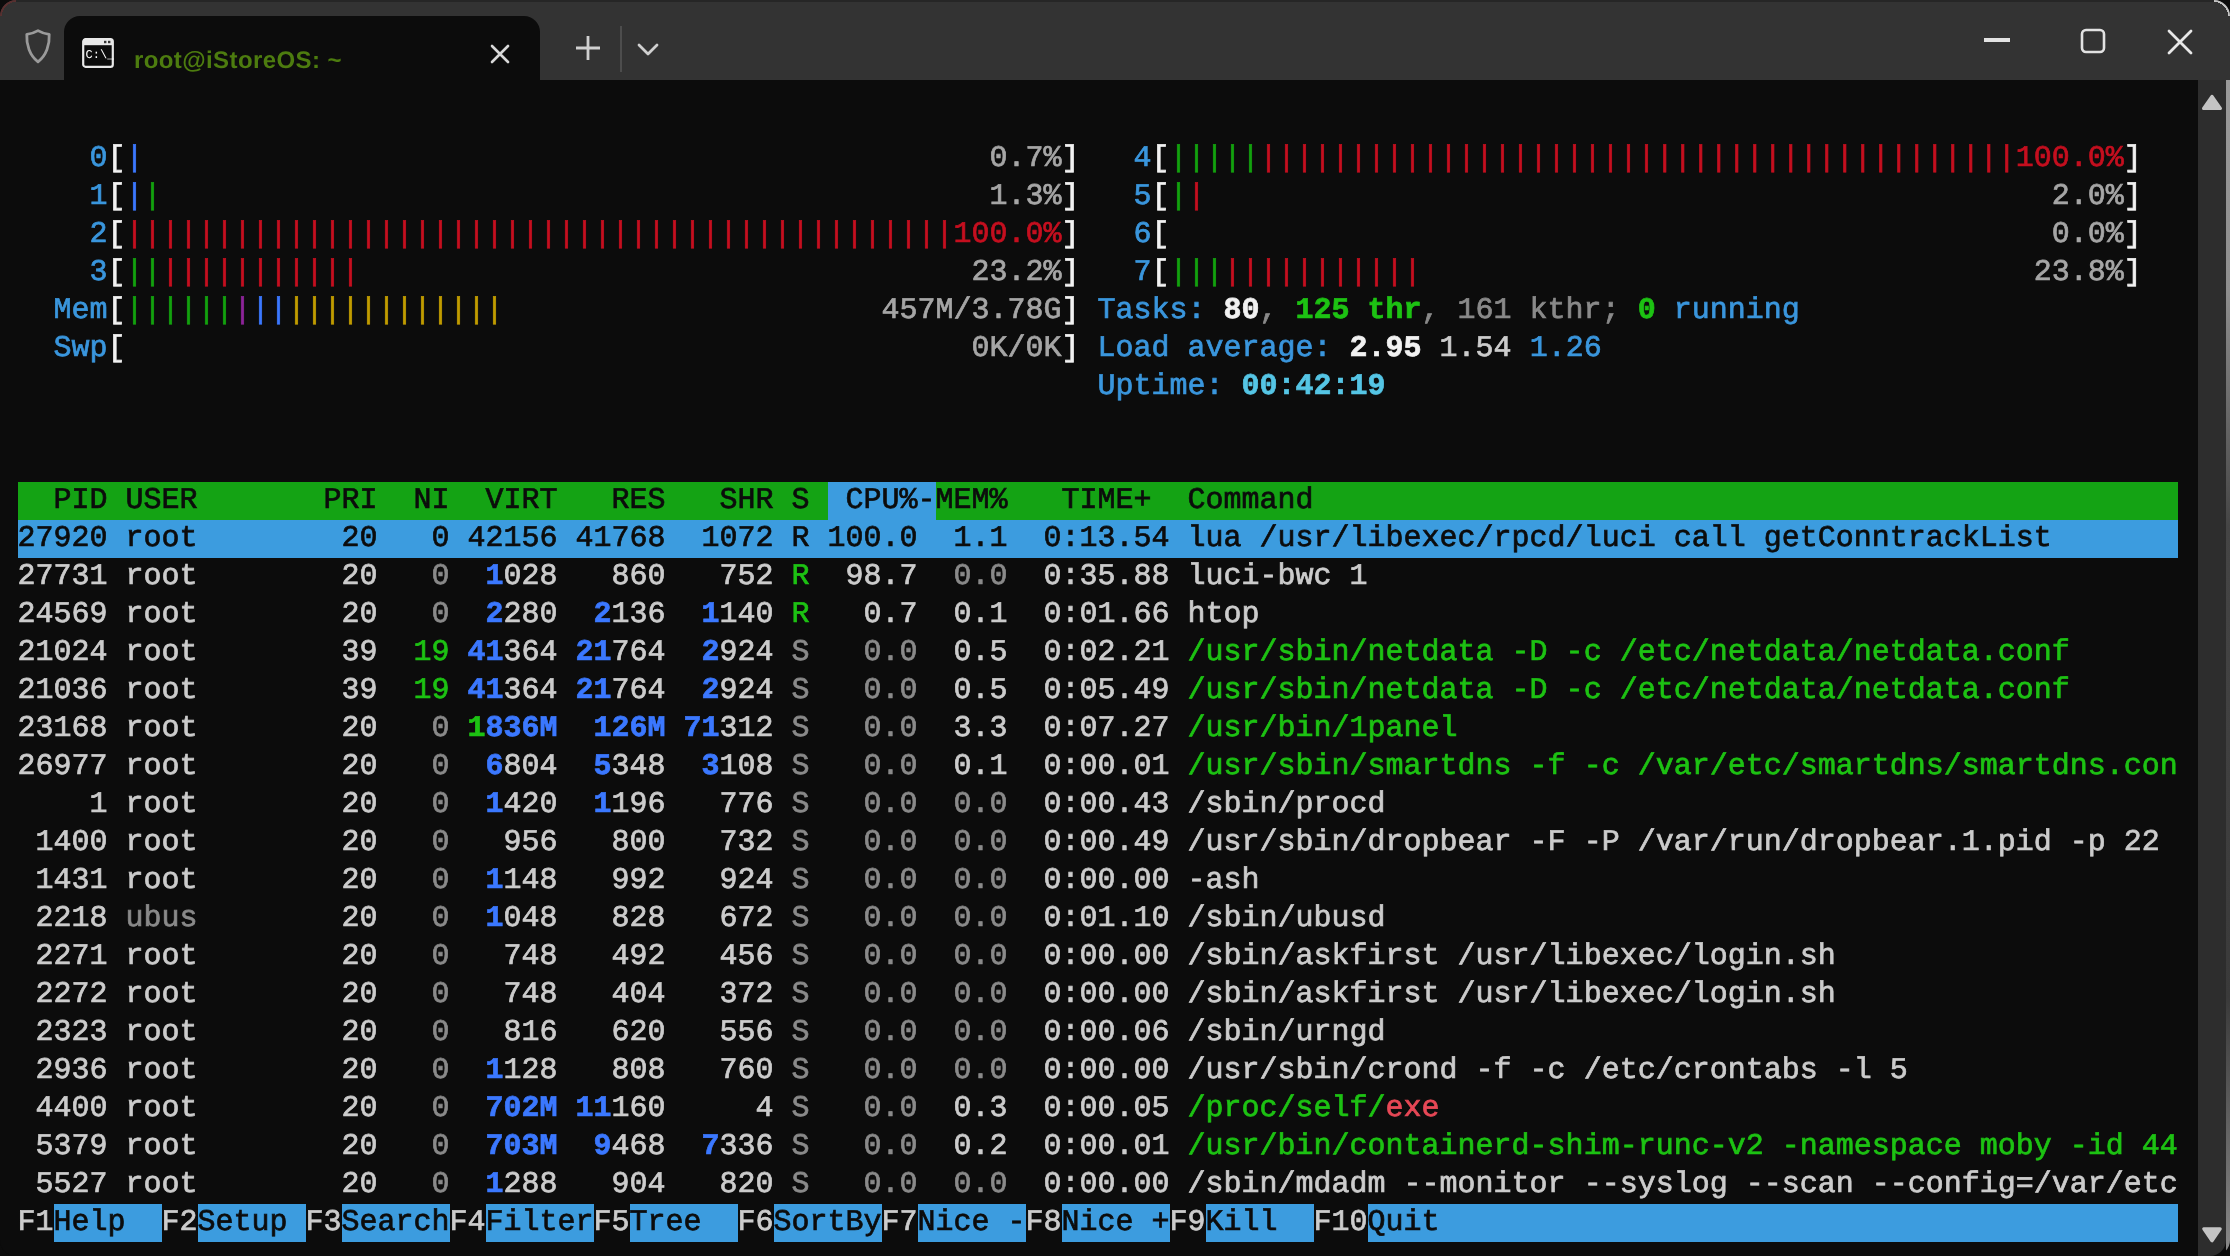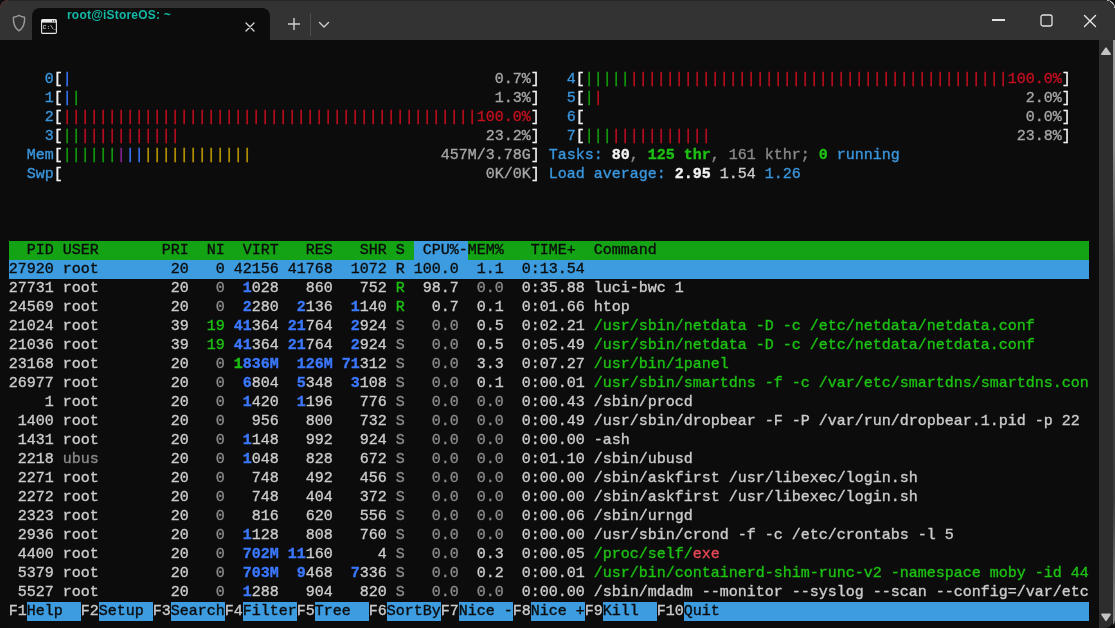--- a/index.html
+++ b/index.html
@@ -5,21 +5,21 @@
 #win{position:absolute;inset:0;background:#0c0c0c;border-radius:8px 8px 8px 8px;overflow:hidden}
 #tbar{position:absolute;left:0;top:0;width:1115px;height:40px;background:#333333;border-radius:8px 8px 0 0}
 #tab{position:absolute;left:32px;top:8px;width:238px;height:32px;background:#0c0c0c;border-radius:8px 8px 0 0}
 .term{position:absolute;left:0;top:40px;width:1099px;height:588px;background:#0c0c0c}
 .r{position:absolute;left:8.7px;width:1081px;height:19px;font:15px/19px "Liberation Mono",monospace;white-space:pre;-webkit-text-stroke:0.35px}
 .r i{font-style:normal;position:absolute;top:0}
 .b{position:absolute;top:0;height:19px}
 #sb{position:absolute;left:1099px;top:40px;width:14px;height:588px;background:#2d2d2d;border-bottom-right-radius:8px}
 #redge{position:absolute;left:1113px;top:40px;width:2px;height:588px;background:linear-gradient(180deg,#9a9a9a 0%,#8e8e8e 18%,#454545 38%,#3a3a3a 78%,#8a8a8a 100%)}
 svg{position:absolute}
-.ttl{position:absolute;left:67px;top:8px;font:600 12px/14px "Liberation Sans",sans-serif;color:#14b8a6;letter-spacing:.2px}
+.ttl{position:absolute;left:67px;top:23px;font:600 12px/14px "Liberation Sans",sans-serif;color:#4d7c0f;letter-spacing:.2px}
 </style></head><body>
 <div id="win">
     <div id="tbar"></div>
     <div style="position:absolute;left:8px;top:0;width:1099px;height:1px;background:#262626"></div>
     <div style="position:absolute;left:0;top:0;width:8px;height:8px;background:radial-gradient(circle at 100% 100%,transparent 7px,#583030 7px)"></div>
     <div style="position:absolute;right:0;top:0;width:8px;height:8px;background:radial-gradient(circle at 0 100%,transparent 7px,#c2c2c2 7px)"></div>
     <svg width="20" height="22" style="left:9px;top:13px" viewBox="0 0 20 22">
 <path d="M10 2.3 C11.9 3.4 13.9 4 15.6 4.2 C15.9 9.2 14.2 14.9 10 17.9 C5.8 14.9 4.1 9.2 4.4 4.2 C6.1 4 8.1 3.4 10 2.3 Z" fill="none" stroke="#9a9a9a" stroke-width="1.4" stroke-linejoin="round"></path>
     </svg>
     <div id="tab"></div>
@@ -48,22 +48,23 @@
     <svg width="14" height="14" style="left:1083px;top:14px" viewBox="0 0 14 14">
 <path d="M1.5 1.5 L12.5 12.5 M12.5 1.5 L1.5 12.5" stroke="#e8e8e8" stroke-width="1.4" stroke-linecap="round"></path>
     </svg>
     <div class="term">
       <div class="r" style="top:30px"><i style="left:18.0px;color:#3a96dd">  0</i><i style="left:45.01px;color:#f2f2f2">[</i><i style="left:54.01px;color:#3b78ff">|</i><i style="left:486.08px;color:#a6a6a6">0.7%</i><i style="left:522.09px;color:#f2f2f2">]</i><i style="left:540.09px;color:#3a96dd">  4</i><i style="left:567.09px;color:#f2f2f2">[</i><i style="left:576.1px;color:#13a10e">|||||</i><i style="left:621.1px;color:#c50f1f">||||||||||||||||||||||||||||||||||||||||||</i><i style="left:999.17px;color:#c50f1f">100.0%</i><i style="left:1053.18px;color:#f2f2f2">]</i></div>
       <div class="r" style="top:49px"><i style="left:18.0px;color:#3a96dd">  1</i><i style="left:45.01px;color:#f2f2f2">[</i><i style="left:54.01px;color:#3b78ff">|</i><i style="left:63.01px;color:#13a10e">|</i><i style="left:486.08px;color:#a6a6a6">1.3%</i><i style="left:522.09px;color:#f2f2f2">]</i><i style="left:540.09px;color:#3a96dd">  5</i><i style="left:567.09px;color:#f2f2f2">[</i><i style="left:576.1px;color:#13a10e">|</i><i style="left:585.1px;color:#c50f1f">|</i><i style="left:1017.17px;color:#a6a6a6">2.0%</i><i style="left:1053.18px;color:#f2f2f2">]</i></div>
       <div class="r" style="top:68px"><i style="left:18.0px;color:#3a96dd">  2</i><i style="left:45.01px;color:#f2f2f2">[</i><i style="left:54.01px;color:#c50f1f">||||||||||||||||||||||||||||||||||||||||||||||</i><i style="left:468.08px;color:#c50f1f">100.0%</i><i style="left:522.09px;color:#f2f2f2">]</i><i style="left:540.09px;color:#3a96dd">  6</i><i style="left:567.09px;color:#f2f2f2">[</i><i style="left:1017.17px;color:#a6a6a6">0.0%</i><i style="left:1053.18px;color:#f2f2f2">]</i></div>
       <div class="r" style="top:87px"><i style="left:18.0px;color:#3a96dd">  3</i><i style="left:45.01px;color:#f2f2f2">[</i><i style="left:54.01px;color:#13a10e">||</i><i style="left:72.01px;color:#c50f1f">|||||||||||</i><i style="left:477.08px;color:#a6a6a6">23.2%</i><i style="left:522.09px;color:#f2f2f2">]</i><i style="left:540.09px;color:#3a96dd">  7</i><i style="left:567.09px;color:#f2f2f2">[</i><i style="left:576.1px;color:#13a10e">|||</i><i style="left:603.1px;color:#c50f1f">|||||||||||</i><i style="left:1008.17px;color:#a6a6a6">23.8%</i><i style="left:1053.18px;color:#f2f2f2">]</i></div>
       <div class="r" style="top:106px"><i style="left:18.0px;color:#3a96dd">Mem</i><i style="left:45.01px;color:#f2f2f2">[</i><i style="left:54.01px;color:#13a10e">||||||</i><i style="left:108.02px;color:#8d2499">|</i><i style="left:117.02px;color:#3b78ff">||</i><i style="left:135.02px;color:#c19c00">||||||||||||</i><i style="left:432.07px;color:#a6a6a6">457M/3.78G</i><i style="left:522.09px;color:#f2f2f2">]</i><i style="left:540.09px;color:#3a96dd">Tasks: </i><i style="left:603.1px;color:#f2f2f2;font-weight:700">80</i><i style="left:621.1px;color:#8a8a8a">, </i><i style="left:639.11px;color:#1dc213;font-weight:700">125 thr</i><i style="left:702.12px;color:#8a8a8a">, </i><i style="left:720.12px;color:#8a8a8a">161 kthr</i><i style="left:792.13px;color:#8a8a8a">; </i><i style="left:810.13px;color:#1dc213;font-weight:700">0</i><i style="left:819.14px;color:#3a96dd"> running</i></div>
       <div class="r" style="top:125px"><i style="left:18.0px;color:#3a96dd">Swp</i><i style="left:45.01px;color:#f2f2f2">[</i><i style="left:477.08px;color:#a6a6a6">0K/0K</i><i style="left:522.09px;color:#f2f2f2">]</i><i style="left:540.09px;color:#3a96dd">Load average: </i><i style="left:666.11px;color:#f2f2f2;font-weight:700">2.95 </i><i style="left:711.12px;color:#cccccc">1.54 </i><i style="left:756.13px;color:#3a96dd">1.26</i></div>
+      <div class="r" style="top:144px"><i style="left:540.09px;color:#3a96dd">Uptime: </i><i style="left:612.1px;color:#55c5e5;font-weight:700">00:42:19</i></div>
       <div class="r" style="top:201px"><s class="b" style="left:0.0px;width:1080.18px;background:#14a314;display:block;position:absolute"></s><s class="b" style="left:405.07px;width:54.01px;background:#3c9cdf;display:block;position:absolute"></s><i style="left:0.0px;color:#0c0c0c">  PID</i><i style="left:54.01px;color:#0c0c0c">USER</i><i style="left:153.03px;color:#0c0c0c">PRI</i><i style="left:198.03px;color:#0c0c0c">NI</i><i style="left:234.04px;color:#0c0c0c">VIRT</i><i style="left:297.05px;color:#0c0c0c">RES</i><i style="left:351.06px;color:#0c0c0c">SHR</i><i style="left:387.06px;color:#0c0c0c">S</i><i style="left:414.07px;color:#0c0c0c">CPU%</i><i style="left:450.07px;color:#0c0c0c">-</i><i style="left:459.08px;color:#0c0c0c">MEM%</i><i style="left:522.09px;color:#0c0c0c">TIME+</i><i style="left:585.1px;color:#0c0c0c">Command</i></div>
-      <div class="r" style="top:220px"><s class="b" style="left:0.0px;width:1080.18px;background:#3c9cdf;display:block;position:absolute"></s><i style="left:0.0px;color:#0c0c0c">27920 root        20   0 42156 41768  1072 R 100.0  1.1  0:13.54</i></div>
+      <div class="r" style="top:220px"><s class="b" style="left:0.0px;width:1080.18px;background:#3c9cdf;display:block;position:absolute"></s><i style="left:0.0px;color:#0c0c0c">27920 root        20   0 42156 41768  1072 R 100.0  1.1  0:13.54</i><i style="left:585.1px;color:#0c0c0c">lua /usr/libexec/rpcd/luci call getConntrackList</i></div>
       <div class="r" style="top:239px"><i style="left:0.0px;color:#cccccc">27731</i><i style="left:54.01px;color:#cccccc">root</i><i style="left:162.03px;color:#cccccc">20</i><i style="left:207.03px;color:#8a8a8a">0</i><i style="left:234.04px;color:#3b78ff;font-weight:700">1</i><i style="left:243.04px;color:#cccccc">028</i><i style="left:297.05px;color:#cccccc">860</i><i style="left:351.06px;color:#cccccc">752</i><i style="left:387.06px;color:#1dc213">R</i><i style="left:414.07px;color:#cccccc">98.7</i><i style="left:468.08px;color:#8a8a8a">0.0</i><i style="left:513.09px;color:#cccccc">0:35.88</i><i style="left:585.1px;color:#cccccc">luci-bwc 1</i></div>
       <div class="r" style="top:258px"><i style="left:0.0px;color:#cccccc">24569</i><i style="left:54.01px;color:#cccccc">root</i><i style="left:162.03px;color:#cccccc">20</i><i style="left:207.03px;color:#8a8a8a">0</i><i style="left:234.04px;color:#3b78ff;font-weight:700">2</i><i style="left:243.04px;color:#cccccc">280</i><i style="left:288.05px;color:#3b78ff;font-weight:700">2</i><i style="left:297.05px;color:#cccccc">136</i><i style="left:342.06px;color:#3b78ff;font-weight:700">1</i><i style="left:351.06px;color:#cccccc">140</i><i style="left:387.06px;color:#1dc213">R</i><i style="left:423.07px;color:#cccccc">0.7</i><i style="left:468.08px;color:#cccccc">0.1</i><i style="left:513.09px;color:#cccccc">0:01.66</i><i style="left:585.1px;color:#cccccc">htop</i></div>
       <div class="r" style="top:277px"><i style="left:0.0px;color:#cccccc">21024</i><i style="left:54.01px;color:#cccccc">root</i><i style="left:162.03px;color:#cccccc">39</i><i style="left:198.03px;color:#1dc213">19</i><i style="left:225.04px;color:#3b78ff;font-weight:700">41</i><i style="left:243.04px;color:#cccccc">364</i><i style="left:279.05px;color:#3b78ff;font-weight:700">21</i><i style="left:297.05px;color:#cccccc">764</i><i style="left:342.06px;color:#3b78ff;font-weight:700">2</i><i style="left:351.06px;color:#cccccc">924</i><i style="left:387.06px;color:#8a8a8a">S</i><i style="left:423.07px;color:#8a8a8a">0.0</i><i style="left:468.08px;color:#cccccc">0.5</i><i style="left:513.09px;color:#cccccc">0:02.21</i><i style="left:585.1px;color:#1dc213">/usr/sbin/netdata -D -c /etc/netdata/netdata.conf</i></div>
       <div class="r" style="top:296px"><i style="left:0.0px;color:#cccccc">21036</i><i style="left:54.01px;color:#cccccc">root</i><i style="left:162.03px;color:#cccccc">39</i><i style="left:198.03px;color:#1dc213">19</i><i style="left:225.04px;color:#3b78ff;font-weight:700">41</i><i style="left:243.04px;color:#cccccc">364</i><i style="left:279.05px;color:#3b78ff;font-weight:700">21</i><i style="left:297.05px;color:#cccccc">764</i><i style="left:342.06px;color:#3b78ff;font-weight:700">2</i><i style="left:351.06px;color:#cccccc">924</i><i style="left:387.06px;color:#8a8a8a">S</i><i style="left:423.07px;color:#8a8a8a">0.0</i><i style="left:468.08px;color:#cccccc">0.5</i><i style="left:513.09px;color:#cccccc">0:05.49</i><i style="left:585.1px;color:#1dc213">/usr/sbin/netdata -D -c /etc/netdata/netdata.conf</i></div>
       <div class="r" style="top:315px"><i style="left:0.0px;color:#cccccc">23168</i><i style="left:54.01px;color:#cccccc">root</i><i style="left:162.03px;color:#cccccc">20</i><i style="left:207.03px;color:#8a8a8a">0</i><i style="left:225.04px;color:#1dc213;font-weight:700">1</i><i style="left:234.04px;color:#3b78ff;font-weight:700">836M</i><i style="left:288.05px;color:#3b78ff;font-weight:700">126M</i><i style="left:333.06px;color:#3b78ff;font-weight:700">71</i><i style="left:351.06px;color:#cccccc">312</i><i style="left:387.06px;color:#8a8a8a">S</i><i style="left:423.07px;color:#8a8a8a">0.0</i><i style="left:468.08px;color:#cccccc">3.3</i><i style="left:513.09px;color:#cccccc">0:07.27</i><i style="left:585.1px;color:#1dc213">/usr/bin/1panel</i></div>
       <div class="r" style="top:334px"><i style="left:0.0px;color:#cccccc">26977</i><i style="left:54.01px;color:#cccccc">root</i><i style="left:162.03px;color:#cccccc">20</i><i style="left:207.03px;color:#8a8a8a">0</i><i style="left:234.04px;color:#3b78ff;font-weight:700">6</i><i style="left:243.04px;color:#cccccc">804</i><i style="left:288.05px;color:#3b78ff;font-weight:700">5</i><i style="left:297.05px;color:#cccccc">348</i><i style="left:342.06px;color:#3b78ff;font-weight:700">3</i><i style="left:351.06px;color:#cccccc">108</i><i style="left:387.06px;color:#8a8a8a">S</i><i style="left:423.07px;color:#8a8a8a">0.0</i><i style="left:468.08px;color:#cccccc">0.1</i><i style="left:513.09px;color:#cccccc">0:00.01</i><i style="left:585.1px;color:#1dc213">/usr/sbin/smartdns -f -c /var/etc/smartdns/smartdns.con</i></div>
       <div class="r" style="top:353px"><i style="left:36.01px;color:#cccccc">1</i><i style="left:54.01px;color:#cccccc">root</i><i style="left:162.03px;color:#cccccc">20</i><i style="left:207.03px;color:#8a8a8a">0</i><i style="left:234.04px;color:#3b78ff;font-weight:700">1</i><i style="left:243.04px;color:#cccccc">420</i><i style="left:288.05px;color:#3b78ff;font-weight:700">1</i><i style="left:297.05px;color:#cccccc">196</i><i style="left:351.06px;color:#cccccc">776</i><i style="left:387.06px;color:#8a8a8a">S</i><i style="left:423.07px;color:#8a8a8a">0.0</i><i style="left:468.08px;color:#8a8a8a">0.0</i><i style="left:513.09px;color:#cccccc">0:00.43</i><i style="left:585.1px;color:#cccccc">/sbin/procd</i></div>
       <div class="r" style="top:372px"><i style="left:9.0px;color:#cccccc">1400</i><i style="left:54.01px;color:#cccccc">root</i><i style="left:162.03px;color:#cccccc">20</i><i style="left:207.03px;color:#8a8a8a">0</i><i style="left:243.04px;color:#cccccc">956</i><i style="left:297.05px;color:#cccccc">800</i><i style="left:351.06px;color:#cccccc">732</i><i style="left:387.06px;color:#8a8a8a">S</i><i style="left:423.07px;color:#8a8a8a">0.0</i><i style="left:468.08px;color:#8a8a8a">0.0</i><i style="left:513.09px;color:#cccccc">0:00.49</i><i style="left:585.1px;color:#cccccc">/usr/sbin/dropbear -F -P /var/run/dropbear.1.pid -p 22</i></div>
       <div class="r" style="top:391px"><i style="left:9.0px;color:#cccccc">1431</i><i style="left:54.01px;color:#cccccc">root</i><i style="left:162.03px;color:#cccccc">20</i><i style="left:207.03px;color:#8a8a8a">0</i><i style="left:234.04px;color:#3b78ff;font-weight:700">1</i><i style="left:243.04px;color:#cccccc">148</i><i style="left:297.05px;color:#cccccc">992</i><i style="left:351.06px;color:#cccccc">924</i><i style="left:387.06px;color:#8a8a8a">S</i><i style="left:423.07px;color:#8a8a8a">0.0</i><i style="left:468.08px;color:#8a8a8a">0.0</i><i style="left:513.09px;color:#cccccc">0:00.00</i><i style="left:585.1px;color:#cccccc">-ash</i></div>
       <div class="r" style="top:410px"><i style="left:9.0px;color:#cccccc">2218</i><i style="left:54.01px;color:#8a8a8a">ubus</i><i style="left:162.03px;color:#cccccc">20</i><i style="left:207.03px;color:#8a8a8a">0</i><i style="left:234.04px;color:#3b78ff;font-weight:700">1</i><i style="left:243.04px;color:#cccccc">048</i><i style="left:297.05px;color:#cccccc">828</i><i style="left:351.06px;color:#cccccc">672</i><i style="left:387.06px;color:#8a8a8a">S</i><i style="left:423.07px;color:#8a8a8a">0.0</i><i style="left:468.08px;color:#8a8a8a">0.0</i><i style="left:513.09px;color:#cccccc">0:01.10</i><i style="left:585.1px;color:#cccccc">/sbin/ubusd</i></div>

